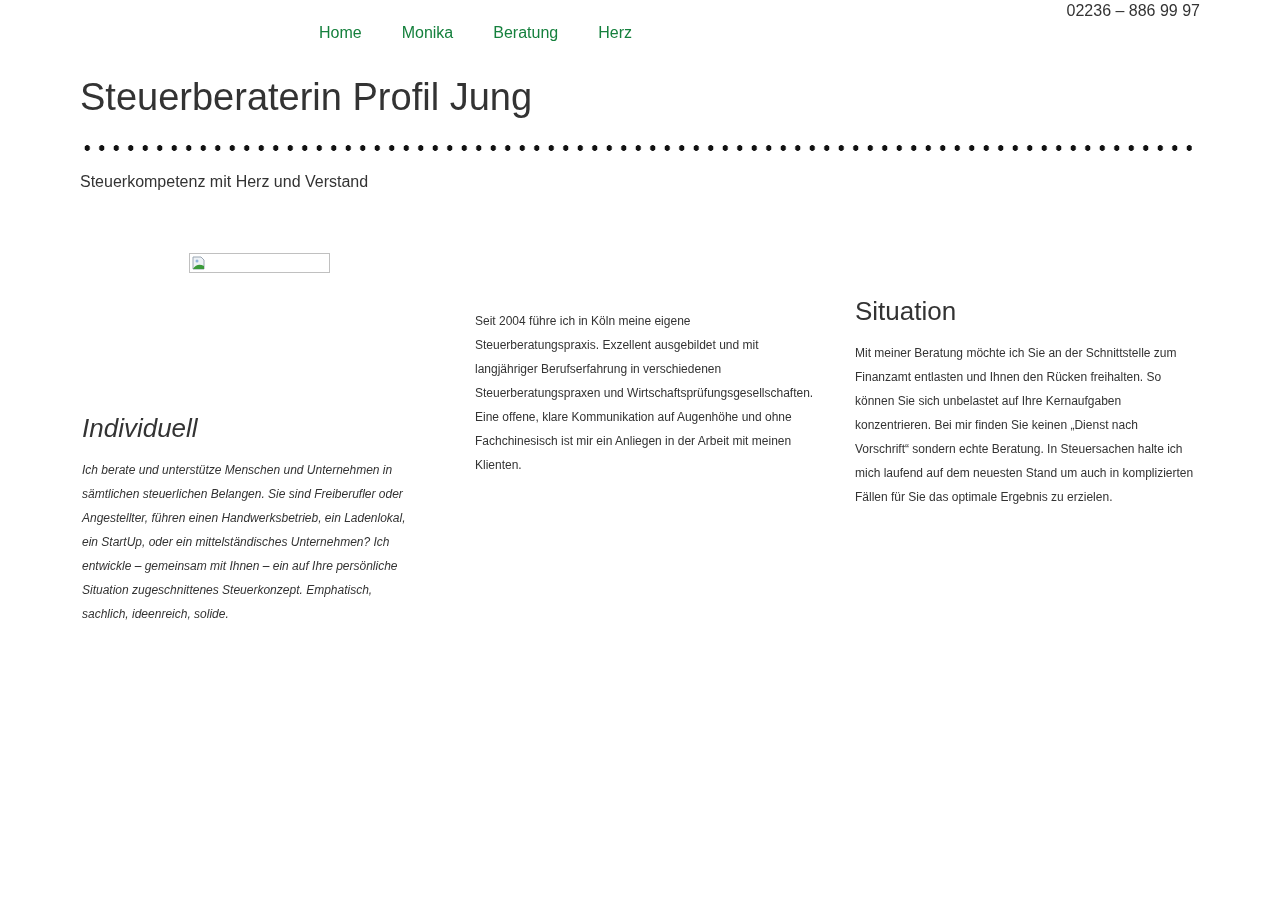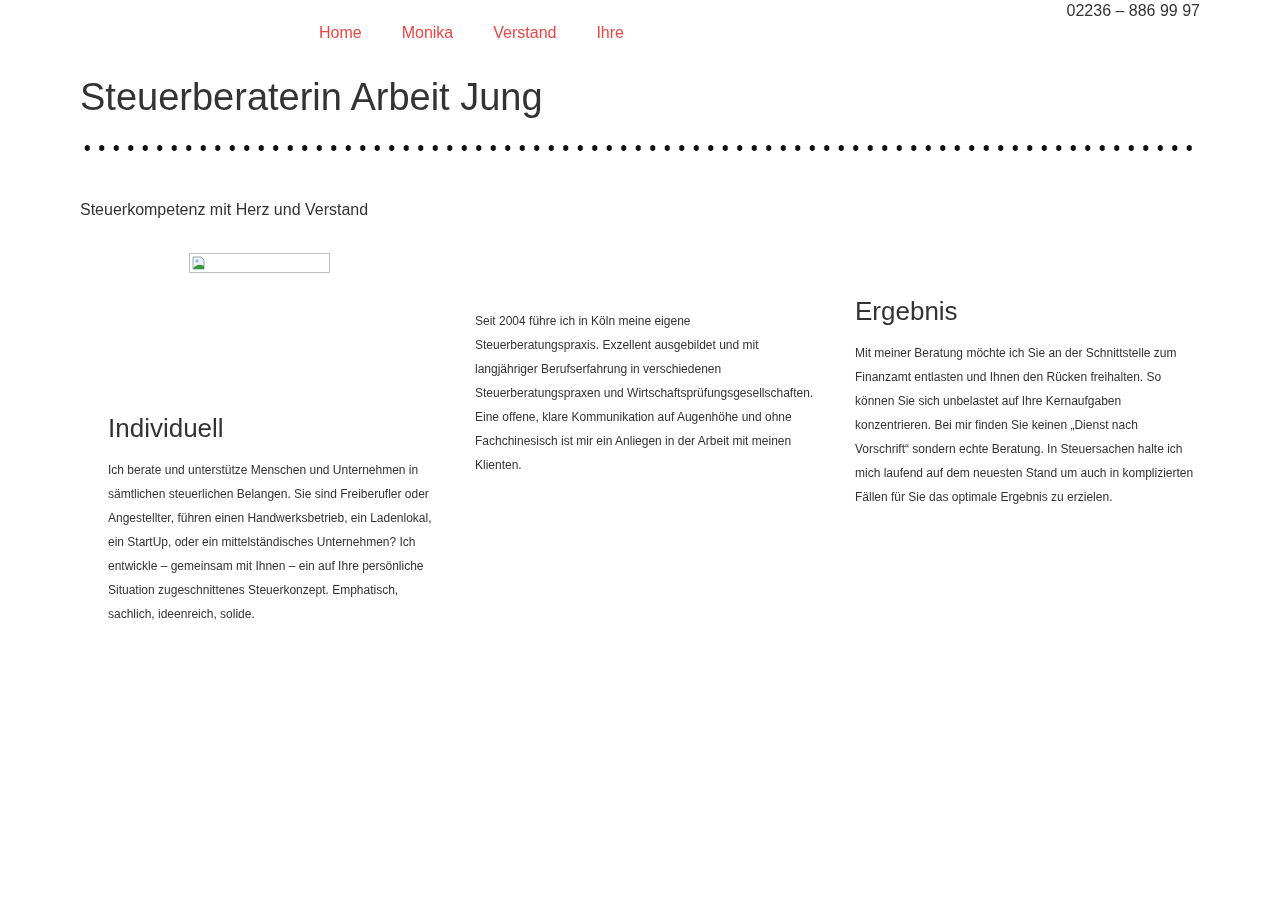--- a/index.html
+++ b/index.html
@@ -1,48 +1,48 @@
 <!DOCTYPE html>
 <html><head>
 <meta charset="utf-8">
 <style>
   html, body { margin: 0; padding: 0; background: #ffffff; }
   body { width: 1280px; height: 900px; position: relative; overflow: hidden;
          font-family: "Liberation Sans", "DejaVu Sans", sans-serif; color: #333333; }
   .nav { position: absolute; top: 22px; left: 319px; display: flex; }
-  .nav a { color: #ef4444; font-size: 16px; text-decoration: none; margin-right: 40px; line-height: 22px; text-align: right; }
+  .nav a { color: #15803d; font-size: 16px; text-decoration: none; margin-right: 40px; line-height: 22px; text-align: right; }
   .phone { position: absolute; top: 0; right: 80px; font-size: 16px; color: #333; line-height: 22px; }
   .title { position: absolute; top: 74px; left: 80px; margin: 0; font-size: 38px; font-weight: normal; color: #333; line-height: 46px; }
   .divider { position: absolute; top: 145px; left: 80px; width: 1112px; height: 6px;
              background-image: radial-gradient(circle, #111 2.6px, transparent 3px);
              background-size: 14.5px 6px; background-repeat: repeat-x; }
-  .tagline { position: absolute; top: 200px; left: 80px; font-size: 16px; color: #333; line-height: 20px; }
+  .tagline { position: absolute; top: 172px; left: 80px; font-size: 16px; color: #333; line-height: 20px; }
   .col { position: absolute; width: 340px; }
   .col h2 { margin: 0; font-size: 26px; font-weight: normal; color: #333; line-height: 32px; }
   .col p { margin: 14px 0 0 0; font-size: 12px; line-height: 24px; color: #333; }
-  .col1 { left: 108px; top: 412px; }
+  .col1 { left: 82px; top: 412px; font-style: italic; }
   .col2 { left: 475px; top: 295px; }
   .col3 { left: 855px; top: 295px; }
   .broken-img { position: absolute; left: 189px; top: 253px; width: 139px; height: 18px;
                 border: 1px solid #c0c0c0; box-sizing: content-box; }
   .broken-img .ico { position: absolute; left: 2px; top: 2px; width: 14px; height: 14px; }
 </style>
 </head>
 <body>
 
 <nav class="nav">
   <a href="#">Home</a>
   <a href="#">Monika</a>
-  <a href="#">Verstand</a>
-  <a href="#">Ihre</a>
+  <a href="#">Beratung</a>
+  <a href="#">Herz</a>
 </nav>
 
 <div class="phone">02236 – 886 99 97</div>
 
-<h1 class="title">Steuerberaterin Arbeit Jung</h1>
+<h1 class="title">Steuerberaterin Profil Jung</h1>
 
 <div class="divider"></div>
 
 <div class="tagline">Steuerkompetenz mit Herz und Verstand</div>
 
 <div class="broken-img">
   <svg class="ico" viewBox="0 0 14 14">
     <path d="M1 1 H9 L12 4 V13 H1 Z" fill="#eef2f6" stroke="#9aa6b2" stroke-width="1"></path>
     <path d="M1 13 C4 8 8 8 12 10 V13 Z" fill="#3a9a3a"></path>
     <circle cx="5" cy="5" r="1.5" fill="#8fb3d9"></circle>
@@ -52,15 +52,15 @@
 <section class="col col1">
   <h2>Individuell</h2>
   <p>Ich berate und unterstütze Menschen und Unternehmen in sämtlichen steuerlichen Belangen. Sie sind Freiberufler oder Angestellter, führen einen Handwerksbetrieb, ein Ladenlokal, ein StartUp, oder ein mittelständisches Unternehmen? Ich entwickle –  gemeinsam mit Ihnen – ein auf Ihre persönliche Situation zugeschnittenes Steuerkonzept. Emphatisch, sachlich, ideenreich, solide.</p>
 </section>
 
 <section class="col col2">
   <p>Seit 2004 führe ich in Köln meine eigene Steuerberatungspraxis.  Exzellent ausgebildet und mit langjähriger Berufserfahrung in verschiedenen Steuerberatungspraxen und Wirtschaftsprüfungsgesellschaften. Eine offene, klare Kommunikation auf Augenhöhe und ohne Fachchinesisch ist mir ein Anliegen in der Arbeit mit meinen Klienten.</p>
 </section>
 
 <section class="col col3">
-  <h2>Ergebnis</h2>
+  <h2>Situation</h2>
   <p>Mit meiner Beratung möchte ich Sie an der Schnittstelle zum Finanzamt entlasten und Ihnen den Rücken freihalten. So können Sie sich unbelastet auf Ihre Kernaufgaben konzentrieren. Bei mir finden Sie keinen „Dienst nach Vorschrift“ sondern echte Beratung. In Steuersachen halte ich mich laufend auf dem neuesten Stand um auch in komplizierten Fällen für Sie das optimale Ergebnis zu erzielen.</p>
 </section>
 
 </body></html>

